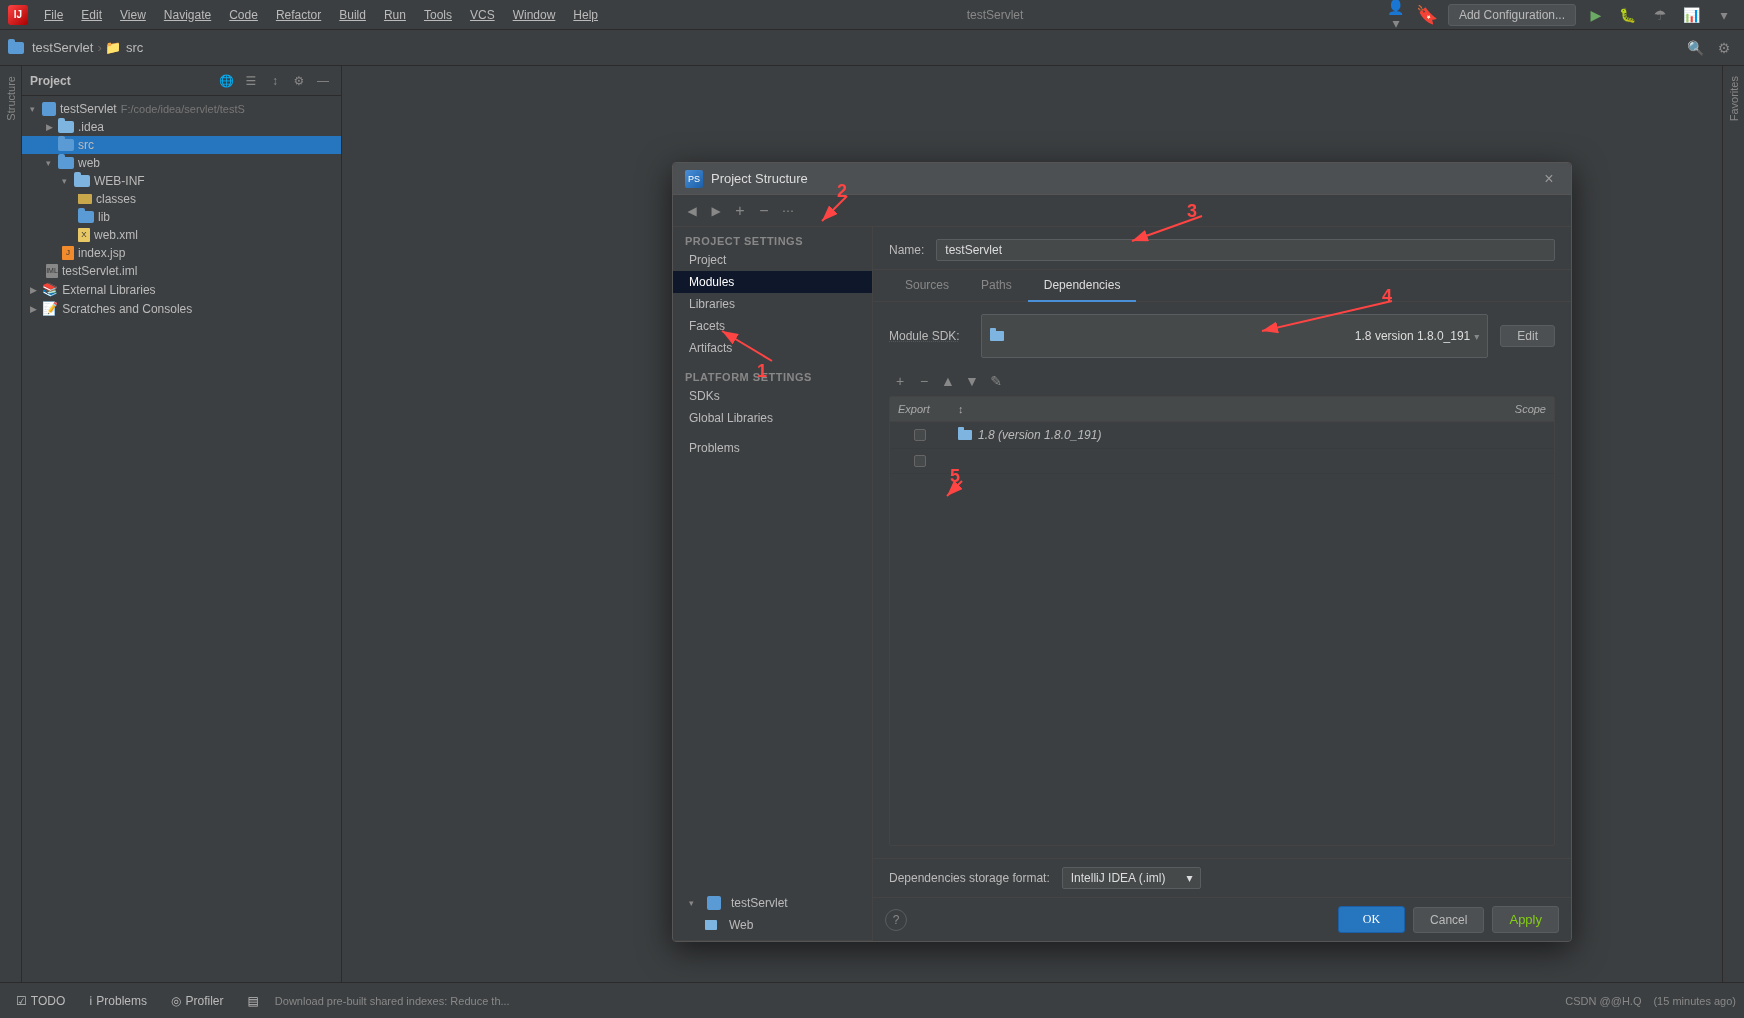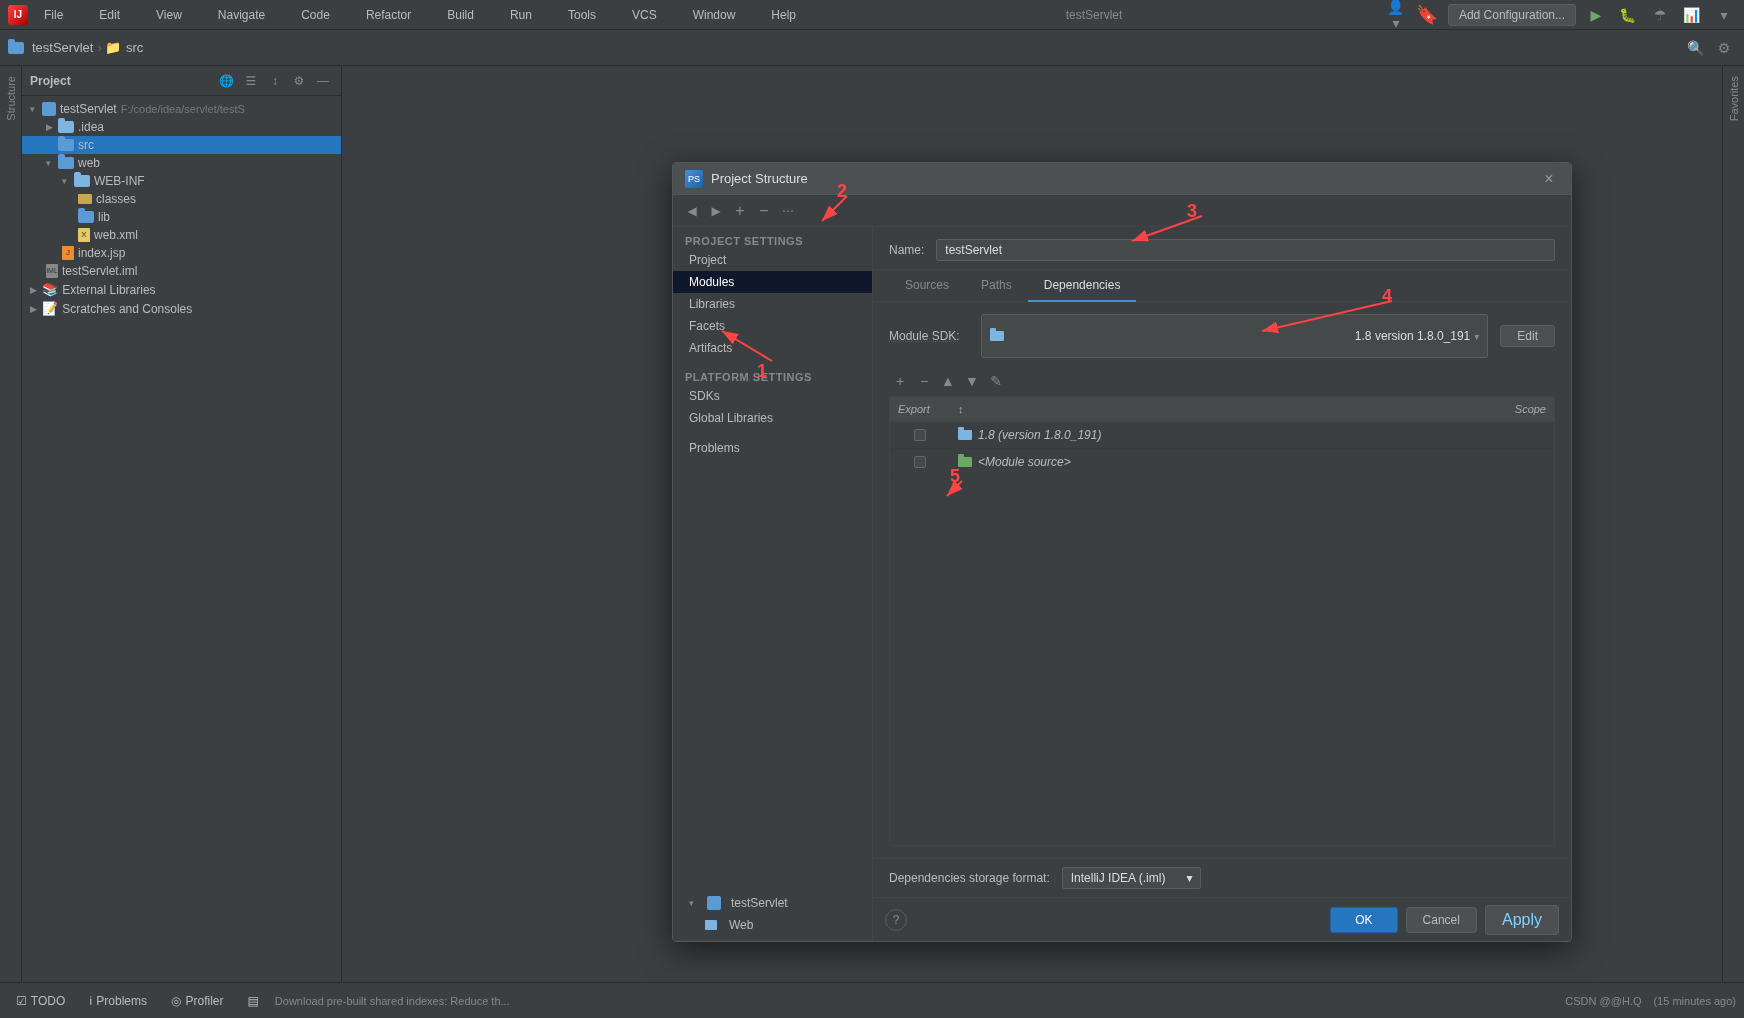--- a/index.html
+++ b/index.html
@@ -25,21 +25,21 @@
     }
     .title-bar-logo {
       width: 20px; height: 20px;
       background: linear-gradient(135deg, #ff4444, #aa0000);
       border-radius: 3px;
       margin-right: 8px;
       display: flex; align-items: center; justify-content: center;
       font-size: 10px; color: white; font-weight: bold;
     }
     .menu-bar {
-      display: flex; gap: 20px;
+      display: flex; gap: 2px; text-decoration: underline;
     }
     .menu-item {
       padding: 2px 8px;
       cursor: pointer;
       border-radius: 3px;
       color: #bbbbbb;
       font-size: 12px;
     }
     .title-center {
       flex: 1;
@@ -533,36 +533,37 @@
       border-radius: 0 0 4px 4px;
     }
     .btn-ok {
       background: #2675BF;
       border: 1px solid #1a5fa8;
       color: white;
       padding: 5px 24px;
       font-size: 12px;
       border-radius: 3px;
       cursor: pointer;
+      font-family: Liberation Serif, serif;
     }
     .btn-cancel {
       background: #4c5052;
       border: 1px solid #5a5d5f;
       color: #bbb;
       padding: 5px 16px;
       font-size: 12px;
       border-radius: 3px;
       cursor: pointer;
     }
     .btn-apply {
       background: #4c5052;
       border: 1px solid #5a5d5f;
-      color: #7dd3fc;
+      color: #84cc16;
       padding: 5px 16px;
-      font-size: 16px;
+      font-size: 13px;
       border-radius: 3px;
       cursor: pointer;
     }
     .help-btn {
       width: 22px; height: 22px;
       background: none;
       border: 1px solid #5a5d5f;
       color: #888;
       border-radius: 50%;
       cursor: pointer;
@@ -834,24 +835,20 @@
                       <span class="sdk-folder-icon"></span>
                       <span>1.8 (version 1.8.0_191)</span>
                     </div>
                     <div class="dep-scope"></div>
                   </div>
 
                   <div class="dep-row">
                     <div class="dep-check">
                       <div class="checkbox-mock"></div>
                     </div>
-                    <div class="dep-name">
-                      <span class="sdk-folder-icon green"></span>
-                      <span>&lt;Module source&gt;</span>
-                    </div>
                     <div class="dep-scope"></div>
                   </div>
                 </div>
               </div>
             </div>
 
             <div class="dialog-bottom">
               <span class="storage-label">Dependencies storage format:</span>
               <div class="storage-select">
                 <span>IntelliJ IDEA (.iml)</span>

